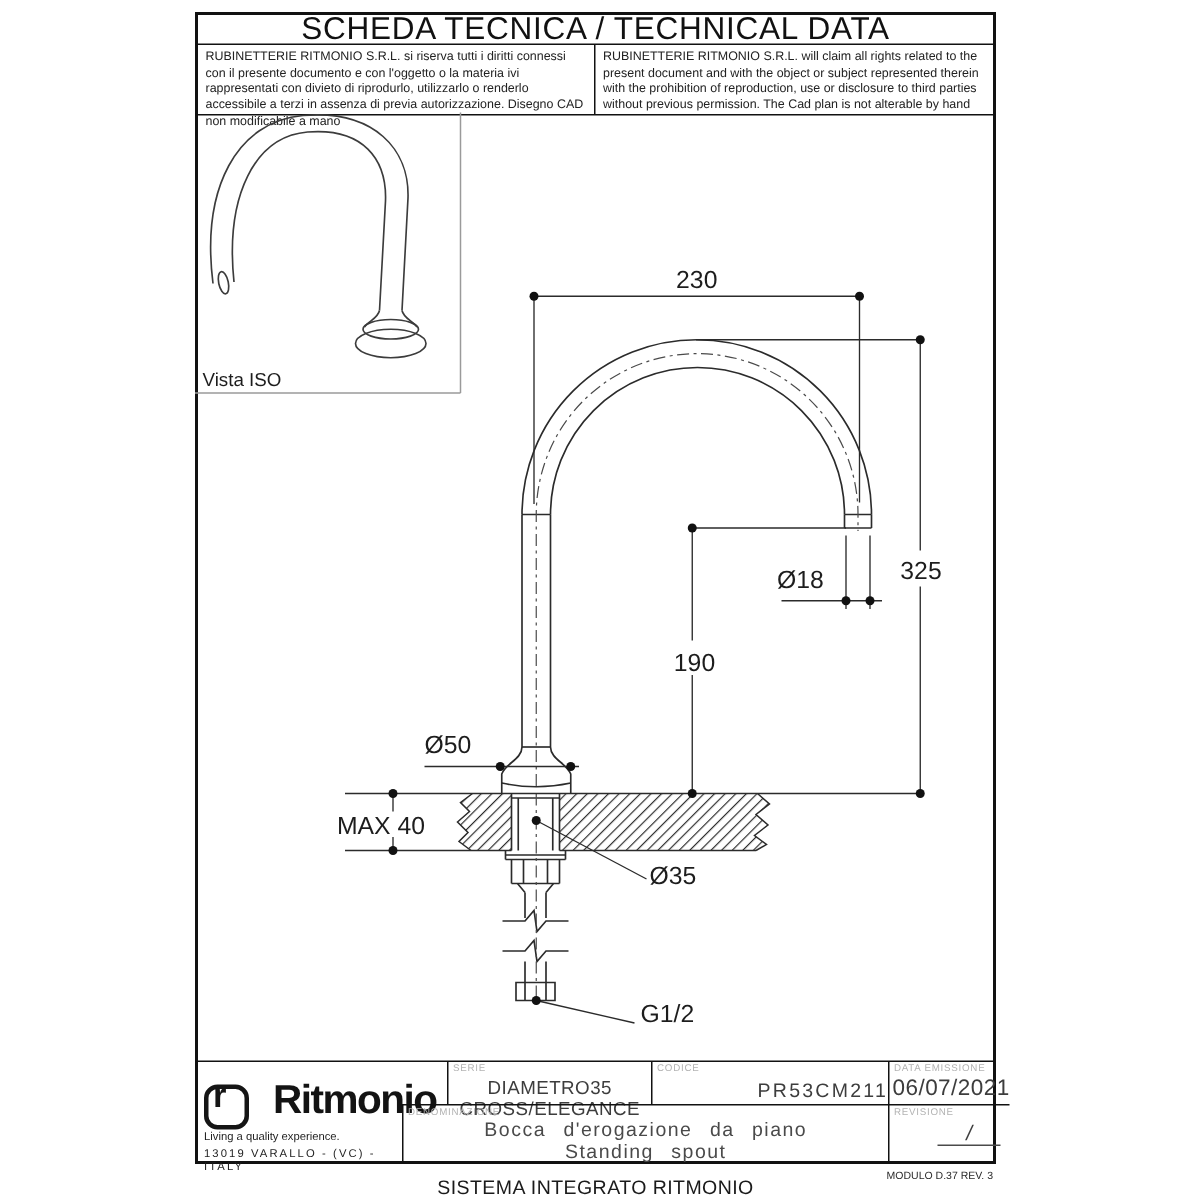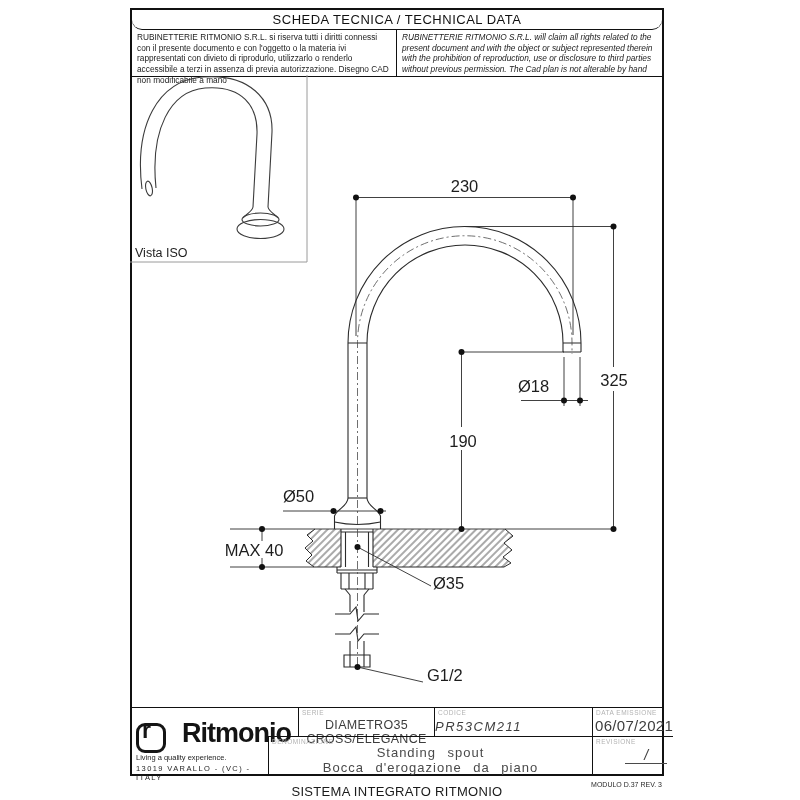--- a/index.html
+++ b/index.html
@@ -1,44 +1,44 @@
 <!DOCTYPE html>
 <html><head>
 <meta charset="utf-8">
 <style>
   html,body{margin:0;padding:0;background:#fff;}
   .page{position:relative;width:800px;height:800px;background:#fff;overflow:hidden;
         font-family:"Liberation Sans",sans-serif;color:#1d1d1d;}
   .frame{position:absolute;left:130px;top:8px;width:530px;height:764px;border:2px solid #111;background:#fff;}
   .title-band{height:19px;border-bottom:1px solid #111;text-align:center;
-              font-size:13px;letter-spacing:.5px;line-height:19px;color:#111;border-radius:10px;}
+              font-size:21px;letter-spacing:.5px;line-height:19px;color:#111;}
   .legal-band{display:flex;height:46px;border-bottom:1px solid #111;}
   .legal-cell{width:265px;box-sizing:border-box;padding:2px 5px 0 5px;
               font-size:8.3px;line-height:10.7px;color:#222;}
   .legal-cell.it{border-right:1px solid #111;}
-  .legal-cell.en{flex:1;font-style:italic;}
+  .legal-cell.en{flex:1;}
   svg.draw{position:absolute;left:0;top:0;pointer-events:none;}
   svg.draw text{font-family:"Liberation Sans",sans-serif;fill:#1d1d1d;}
   .dimtxt{font-size:16.5px;}
   .isotxt{font-size:12.5px;}
 
   
   .tb{position:absolute;left:0;bottom:0;width:100%;height:67px;border-top:1.5px solid #111;
       display:grid;grid-template-columns:136px 166px 158px 1fr;grid-template-rows:28px 1fr;
       grid-template-areas:"logo serie codice data" "logo denom denom rev";box-sizing:border-box;}
   .tb-cell{position:relative;box-sizing:border-box;}
   .tb-label{position:absolute;top:1px;left:3px;font-size:6.5px;letter-spacing:.5px;color:#b3b3b3;}
   .tb-serie{grid-area:serie;border-left:1px solid #111;margin-left:30px;}
   .tb-codice{grid-area:codice;border-left:1px solid #111;}
   .tb-data{grid-area:data;border-left:1px solid #111;}
   .tb-denom{grid-area:denom;border-left:1px solid #111;border-top:1px solid #111;}
   .tb-rev{grid-area:rev;border-left:1px solid #111;border-top:1px solid #111;}
   .cadtxt{color:#3d3d3d;}
   .tb-serie .val{margin-top:10px;text-align:center;font-size:12.5px;letter-spacing:.3px;}
-  .tb-codice .val{margin-top:11px;text-align:left;font-size:13px;letter-spacing:1.5px;font-style:italic;}
+  .tb-codice .val{margin-top:11px;text-align:right;font-size:13px;letter-spacing:1.5px;}
   .tb-data .val{margin-top:9px;padding-left:2px;font-size:15px;letter-spacing:.3px;}
   .tb-denom .val{margin-top:8px;text-align:center;font-size:13px;letter-spacing:1px;word-spacing:7px;line-height:15px;color:#4a4a4a;}
   .tb-rev .val{margin-top:10px;text-align:right;padding-right:6px;font-size:14px;}
   .rev-line{display:inline-block;width:42px;border-bottom:1px solid #4a4a4a;text-align:center;font-style:italic;}
 
   
   .tb-logo{grid-area:logo;padding:12px 0 0 4px;}
   .logo-top{display:flex;align-items:flex-start;}
   .logo-icon{width:24px;height:24px;border:3px solid #151515;border-radius:9px;position:relative;flex:0 0 auto;margin-top:3px;}
   .logo-r{position:absolute;top:-7px;left:3px;font-size:23px;font-weight:700;color:#151515;line-height:1;}
@@ -80,22 +80,22 @@
         <span class="tb-label">CODICE</span>
         <div class="val cadtxt">PR53CM211</div>
       </div>
       <div class="tb-cell tb-data">
         <span class="tb-label">DATA EMISSIONE</span>
         <div class="val cadtxt">06/07/2021</div>
       </div>
       <div class="tb-cell tb-denom">
         <span class="tb-label">DENOMINAZIONE</span>
         <div class="val cadtxt">
+          <div>Bocca d'erogazione da piano</div>
           <div>Standing spout</div>
-          <div>Bocca d'erogazione da piano</div>
         </div>
       </div>
       <div class="tb-cell tb-rev">
         <span class="tb-label">REVISIONE</span>
         <div class="val cadtxt"><span class="rev-line">/</span></div>
       </div>
     </div>
   </div>
 
   <svg class="draw" width="800" height="800" viewBox="0 0 800 800">

